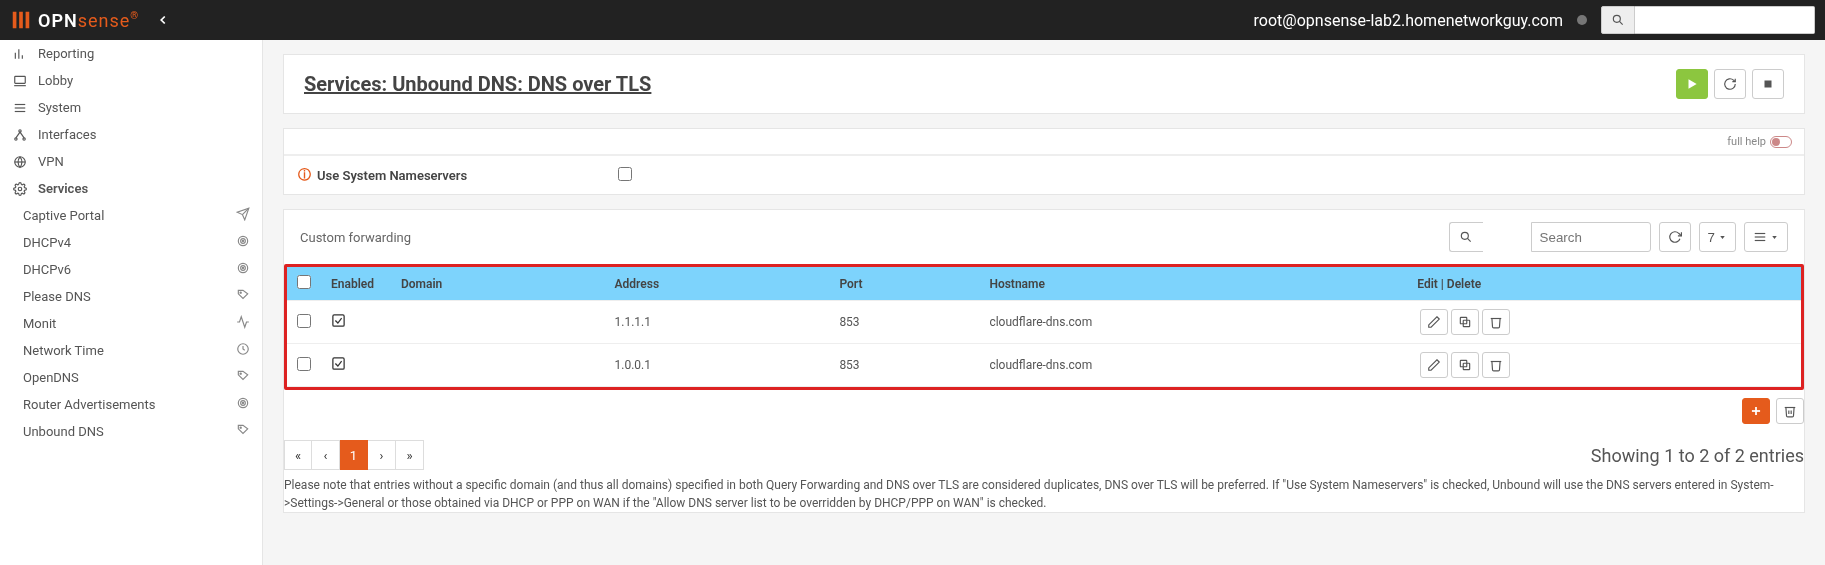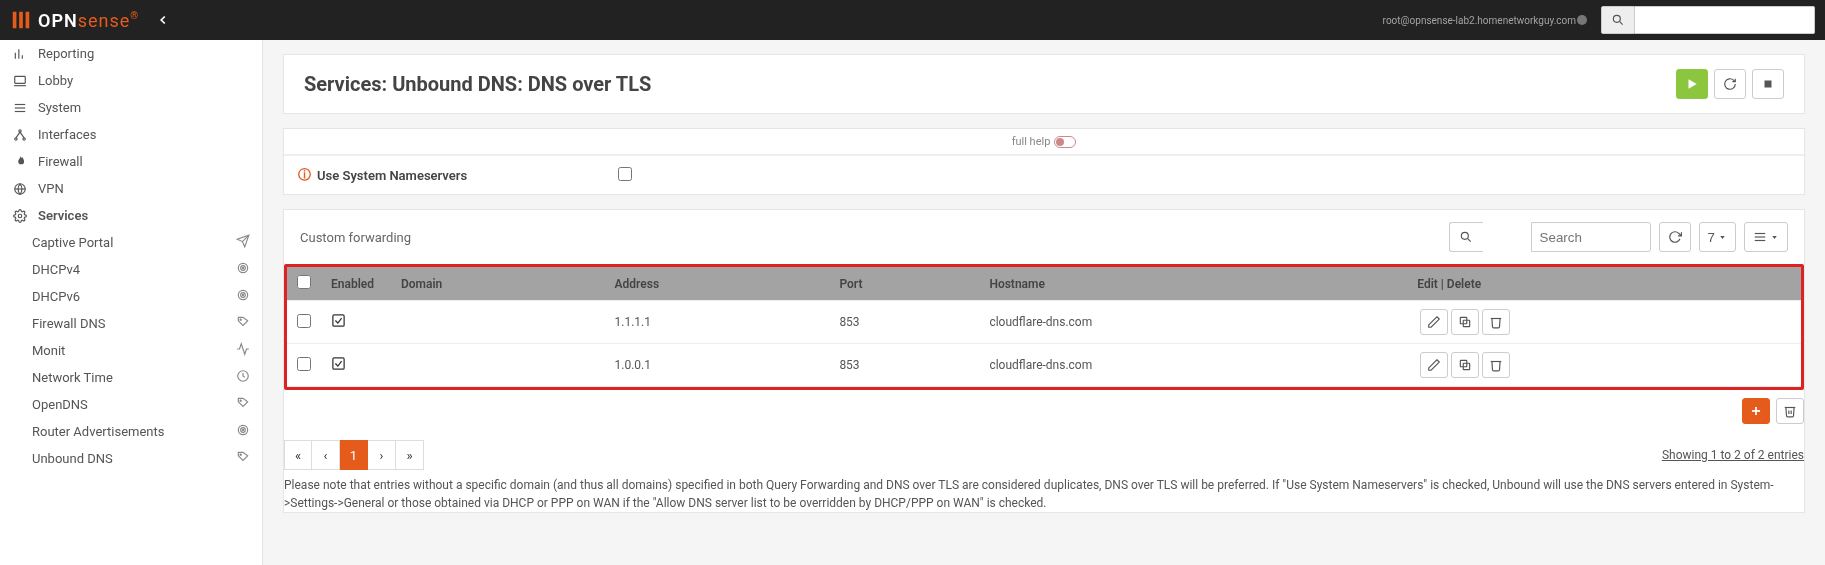--- a/index.html
+++ b/index.html
@@ -7,83 +7,83 @@
 
 
 .topbar { height: 40px; background: #222; display: flex; align-items: center; padding: 0 10px; color: #ccc; }
 .brand { display: flex; align-items: center; gap: 6px; font-weight: 600; font-size: 18px; }
 .brand .logo { width: 22px; height: 22px; display:inline-block; }
 .brand .o1 { color: #fff; letter-spacing: 1px;}
 .brand .o2 { color: #e55b1c; letter-spacing: 1px; font-weight: 400; text-align: right; }
 .brand .reg { color:#e55b1c; font-size:10px; vertical-align: top; }
 .collapse-btn { color:#fff; font-size:18px; margin-left:18px; cursor:pointer; }
 .topbar .spacer { flex: 1; }
-.userhost { font-size: 10px; color: #a3a3a3; margin-right: 1px;}
+.userhost { font-size: 16px; color: #ffffff; margin-right: 14px;}
 .status-dot { width:10px; height:10px; border-radius:50%; background:#777; margin-right:14px; }
 .search-wrap { display:flex; align-items:center; }
 .search-btn { width:34px; height:28px; background:#eee; border:1px solid #ccc; display:flex; align-items:center; justify-content:center; color:#555; border-radius:2px 0 0 2px;}
 .search-input { width:180px; height:28px; border:1px solid #ccc; border-left:none; padding:0 8px; background:#fff; border-radius:0 2px 2px 0; }
 
 
 .layout { display:flex; }
 .sidebar { width:263px; background:#fff; border-right:1px solid #e5e5e5; min-height: calc(565px - 40px); }
 .main { flex:1; padding: 14px 20px; background:#f5f5f5; overflow:auto; }
 
 
 .nav-item { display:flex; align-items:center; height:27px; padding:0 12px; color:#555; cursor:pointer; font-size:13px; }
-.nav-item.sub { padding-left:32px; height:27px; }
+.nav-item.sub { padding-left:23px; height:27px; }
 .nav-item .icon { width:16px; margin-right:10px; display:inline-flex; align-items:center; justify-content:center; }
 .nav-item .right-icon { margin-left:auto; color:#888; }
 .nav-item.active { font-weight:600; }
 
 
 .page-header { display:flex; align-items:center; justify-content:space-between; background:#fff; border:1px solid #e5e5e5; padding:14px 20px; margin-bottom:14px;}
-.page-title { font-size:20px; font-weight:700; color:#444; }
+.page-title { font-size:20px; font-weight:700; color:#444;text-decoration:underline; }
 .page-actions { display:flex; gap:6px; }
 .btn { height:30px; min-width:32px; border:1px solid #ccc; background:#fff; display:inline-flex; align-items:center; justify-content:center; padding:0 8px; border-radius:3px; cursor:pointer; color:#555;}
 .btn.play { background:#8cc63f; color:#fff; border-color:#8cc63f; }
 .btn.small { height:26px; min-width:28px; padding:0 6px; font-size:12px; }
 .btn.orange { background:#e55b1c; color:#fff; border-color:#e55b1c; }
 
 
 .panel { background:#fff; border:1px solid #e5e5e5; margin-bottom:14px; }
-.panel-top { display:flex; justify-content:center; padding:6px 12px; border-bottom:1px solid #eee; font-size:11px; color:#888;}
+.panel-top { display:flex; justify-content:flex-end; padding:6px 12px; border-bottom:1px solid #eee; font-size:11px; color:#888;}
 .help-toggle { display:flex; align-items:center; gap:4px; cursor:pointer;}
 .help-toggle .switch { width:22px; height:12px; border:1px solid #c88; border-radius:7px; position:relative; }
 .help-toggle .switch::after { content:""; position:absolute; left:1px; top:1px; width:8px; height:8px; border-radius:50%; background:#c88;}
 .form-row { display:flex; align-items:center; padding:10px 14px; border-top:1px solid #eee;}
 .form-row:first-of-type { border-top:none; }
 .form-label { width:320px; font-weight:600; color:#444; display:flex; align-items:center; gap:6px;}
 .info-icon { color:#e55b1c; font-weight:700; }
 
 
 .section-head { display:flex; align-items:center; padding:12px 16px; }
 .section-title { color:#666; font-size:13px; }
 .section-controls { margin-left:auto; display:flex; gap:8px; align-items:center;}
 .search-group { display:flex;gap:48px; }
 .search-group .icon-btn { height:30px; width:34px; border:1px solid #ccc; border-right:none; background:#fff; display:flex; align-items:center; justify-content:center; border-radius:3px 0 0 3px;}
 .search-group input { height:30px; border:1px solid #ccc; padding:0 8px; width:120px; border-radius:0 3px 3px 0;}
 
 
 .tbl-wrap { border:3px solid #d22; border-radius:2px; }
 table.grid { width:100%; border-collapse:collapse; }
 table.grid th, table.grid td { text-align:left; padding:8px 10px; font-size:12px; border-bottom:1px solid #eee; }
-table.grid th { font-weight:600; color:#444; background:#a3a3a3;margin-top:15px; }
+table.grid th { font-weight:600; color:#444; background:#7dd3fc;margin-top:15px; }
 table.grid td { color:#555; }
 .actions { text-align:right; white-space:nowrap;}
 .actions .btn { margin-left:3px; }
 .below-table { display:flex; justify-content:flex-end; gap:6px; padding:8px 0; }
 
 
 .pg-row { display:flex; align-items:center; justify-content:space-between; margin-top:8px;}
 .pagination { display:flex; }
 .pg-btn { width:28px; height:30px; border:1px solid #ddd; background:#fff; display:flex; align-items:center; justify-content:center; cursor:pointer; }
 .pg-btn + .pg-btn { border-left:none;}
 .pg-btn.active { background:#e55b1c; color:#fff; border-color:#e55b1c;}
-.showing { font-size:12px; color:#555;text-decoration:underline; }
+.showing { font-size:18px; color:#555; }
 .note { font-size:12px; color:#555; margin-top:6px; line-height:1.5; }
 
 
 input[type=checkbox] { width:14px; height:14px; }
 .enabled-check { display:inline-block; }
 .enabled-check svg { width:15px; height:15px; }
 
 
 .ico { width:14px; height:14px; display:inline-block; }
 </style>
@@ -159,28 +159,20 @@
               <circle cx="5" cy="19" r="2"></circle>
               <circle cx="12" cy="5" r="2"></circle>
               <circle cx="19" cy="19" r="2"></circle>
               <path d="M5 17l7-10 7 10"></path>
             </svg>
           </span>
           <span>Interfaces</span>
         </div>
         <div class="nav-item">
           <span class="icon">
-            <svg class="ico" viewBox="0 0 24 24" fill="#555">
-              <path d="M12 2c1 4-3 5-3 9a5 5 0 0 0 10 0c0-3-2-4-2-7-2 2-3 0-5-2z"></path>
-            </svg>
-          </span>
-          <span>Firewall</span>
-        </div>
-        <div class="nav-item">
-          <span class="icon">
             <svg class="ico" viewBox="0 0 24 24" fill="none" stroke="#555" stroke-width="2">
               <circle cx="12" cy="12" r="9"></circle>
               <line x1="3" y1="12" x2="21" y2="12"></line>
               <path d="M12 3a14 14 0 0 1 0 18a14 14 0 0 1 0-18"></path>
             </svg>
           </span>
           <span>VPN</span>
         </div>
         <div class="nav-item active">
           <span class="icon">
@@ -210,21 +202,21 @@
         </div>
         <div class="nav-item sub">
           <span>DHCPv6</span>
           <span class="right-icon"><svg class="ico" viewBox="0 0 24 24" fill="none" stroke="#888" stroke-width="2">
               <circle cx="12" cy="12" r="8"></circle>
               <circle cx="12" cy="12" r="4"></circle>
               <circle cx="12" cy="12" r="1" fill="#888"></circle>
             </svg></span>
         </div>
         <div class="nav-item sub">
-          <span>Firewall DNS</span>
+          <span>Please DNS</span>
           <span class="right-icon"><svg class="ico" viewBox="0 0 24 24" fill="none" stroke="#888" stroke-width="2">
               <path d="M20 10l-8 8-8-8V4h8z"></path>
               <circle cx="8" cy="8" r="1" fill="#888"></circle>
             </svg></span>
         </div>
         <div class="nav-item sub">
           <span>Monit</span>
           <span class="right-icon"><svg class="ico" viewBox="0 0 24 24" fill="none" stroke="#888" stroke-width="2">
               <path d="M22 12h-4l-3 9L9 3l-3 9H2"></path>
             </svg></span>

